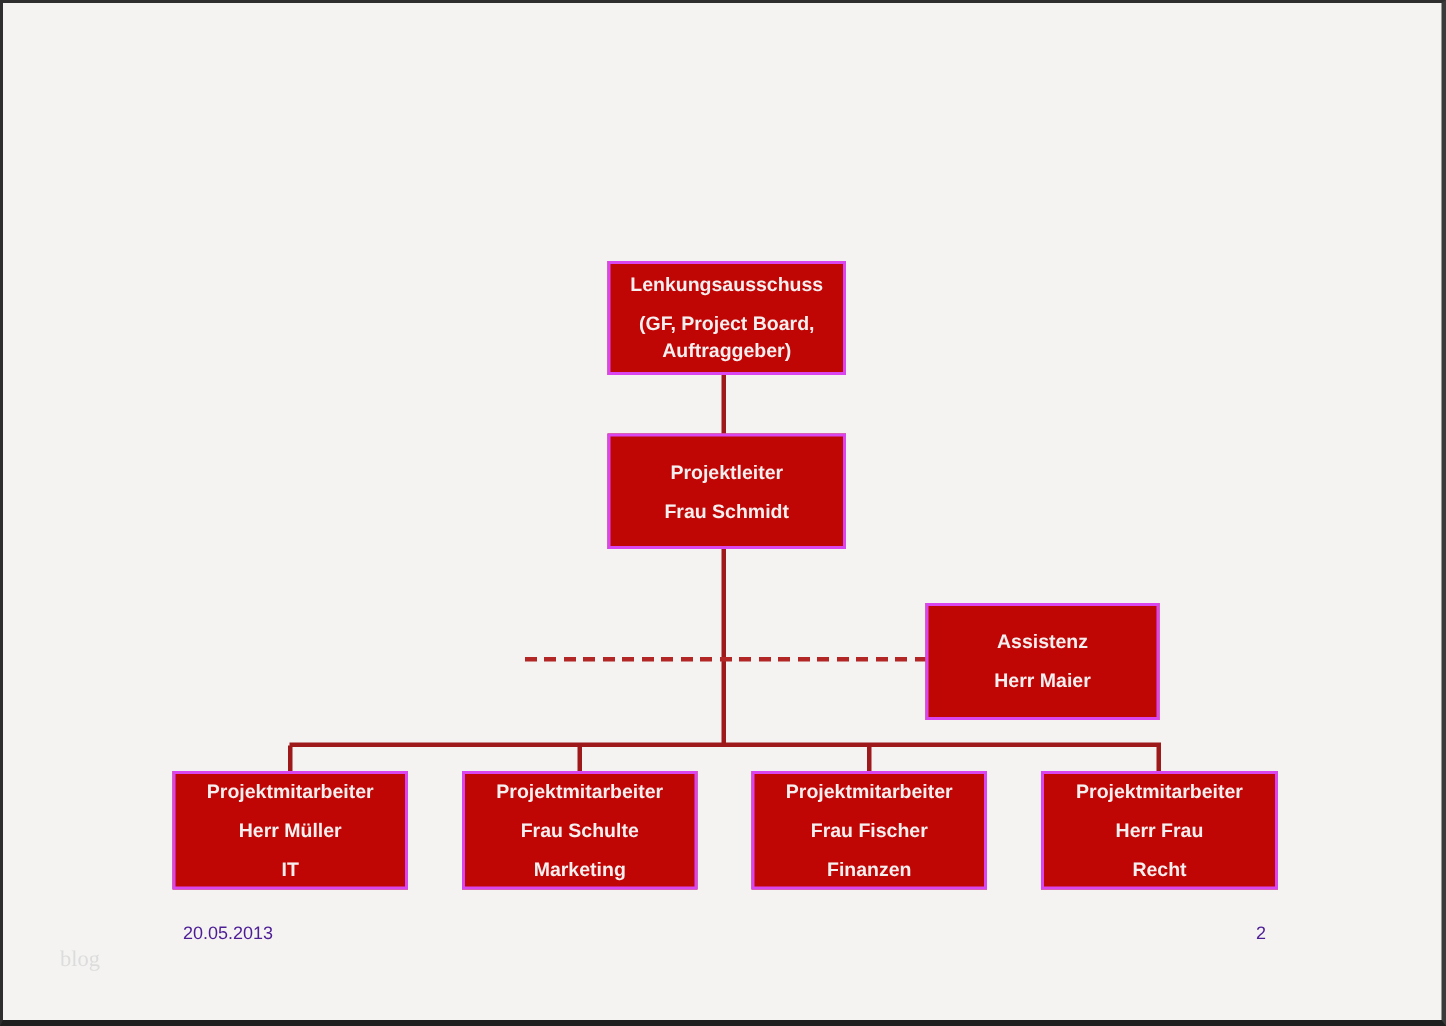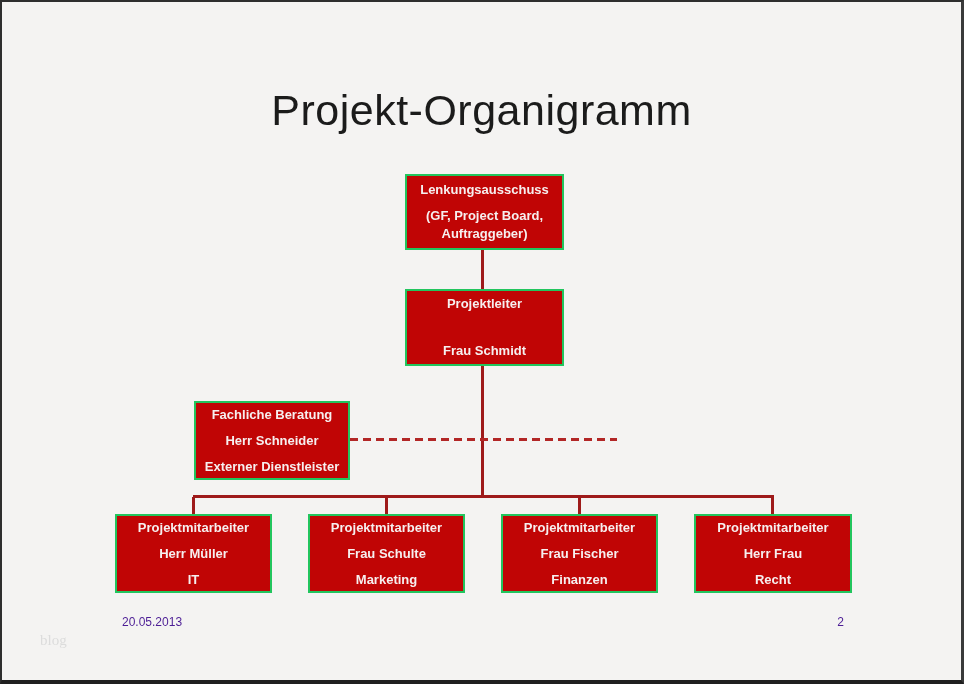--- a/index.html
+++ b/index.html
@@ -27,35 +27,35 @@
     text-align: center;
     font-size: 43px;
     font-weight: 400;
     letter-spacing: 0.5px;
     color: #1b1b1b;
   }
   .org-box {
     position: absolute;
     box-sizing: border-box;
     background: #c00505;
-    border: 2px solid #22c55e;
+    border: 2px solid #d946ef;
     color: #f6efef;
     font-size: 13px;
     font-weight: bold;
     text-align: center;
     display: flex;
     flex-direction: column;
     align-items: center;
     justify-content: center;
   }
   .box-line { line-height: 26px; white-space: nowrap; }
   .box-line.tight { line-height: 18px; }
   .box-head { line-height: 16px; margin-bottom: 9px; }
   .box-steering   { left: 403px; top: 172px; width: 159px; height: 76px; }
-  .box-leader     { left: 403px; top: 287px; width: 159px; height: 77px; justify-content: space-between; }
+  .box-leader     { left: 403px; top: 287px; width: 159px; height: 77px; }
   .box-advisory   { left: 192px; top: 399px; width: 156px; height: 79px; }
   .box-assistant  { left: 615px; top: 400px; width: 156px; height: 78px; }
   .box-member-1   { left: 113px; top: 512px; width: 157px; height: 79px; }
   .box-member-2   { left: 306px; top: 512px; width: 157px; height: 79px; }
   .box-member-3   { left: 499px; top: 512px; width: 157px; height: 79px; }
   .box-member-4   { left: 692px; top: 512px; width: 158px; height: 79px; }
   .connector {
     position: absolute;
     background: #9e1a1a;
   }
@@ -88,21 +88,20 @@
     font-size: 15px;
     color: #dcdcdc;
     font-family: Liberation Serif, serif;
   }
 </style>
 </head>
 <body>
 
 <div class="slide">
 
-  <div class="slide-title">Projekt-Organigramm</div>
 
   <div class="connector conn-steering-leader"></div>
   <div class="connector conn-leader-down"></div>
   <div class="connector conn-horizontal"></div>
   <div class="connector conn-drop-1"></div>
   <div class="connector conn-drop-2"></div>
   <div class="connector conn-drop-3"></div>
   <div class="connector conn-drop-4"></div>
   <div class="conn-dashed"></div>
 
@@ -110,26 +109,25 @@
     <div class="box-line box-head">Lenkungsausschuss</div>
     <div class="box-line tight">(GF, Project Board,</div>
     <div class="box-line tight">Auftraggeber)</div>
   </div>
 
   <div class="org-box box-leader">
     <div class="box-line">Projektleiter</div>
     <div class="box-line">Frau Schmidt</div>
   </div>
 
-  <div class="org-box box-advisory">
-    <div class="box-line">Fachliche Beratung</div>
-    <div class="box-line">Herr Schneider</div>
-    <div class="box-line">Externer Dienstleister</div>
+
+  <div class="org-box box-assistant">
+    <div class="box-line">Assistenz</div>
+    <div class="box-line">Herr Maier</div>
   </div>
-
 
   <div class="org-box box-member-1">
     <div class="box-line">Projektmitarbeiter</div>
     <div class="box-line">Herr Müller</div>
     <div class="box-line">IT</div>
   </div>
 
   <div class="org-box box-member-2">
     <div class="box-line">Projektmitarbeiter</div>
     <div class="box-line">Frau Schulte</div>

